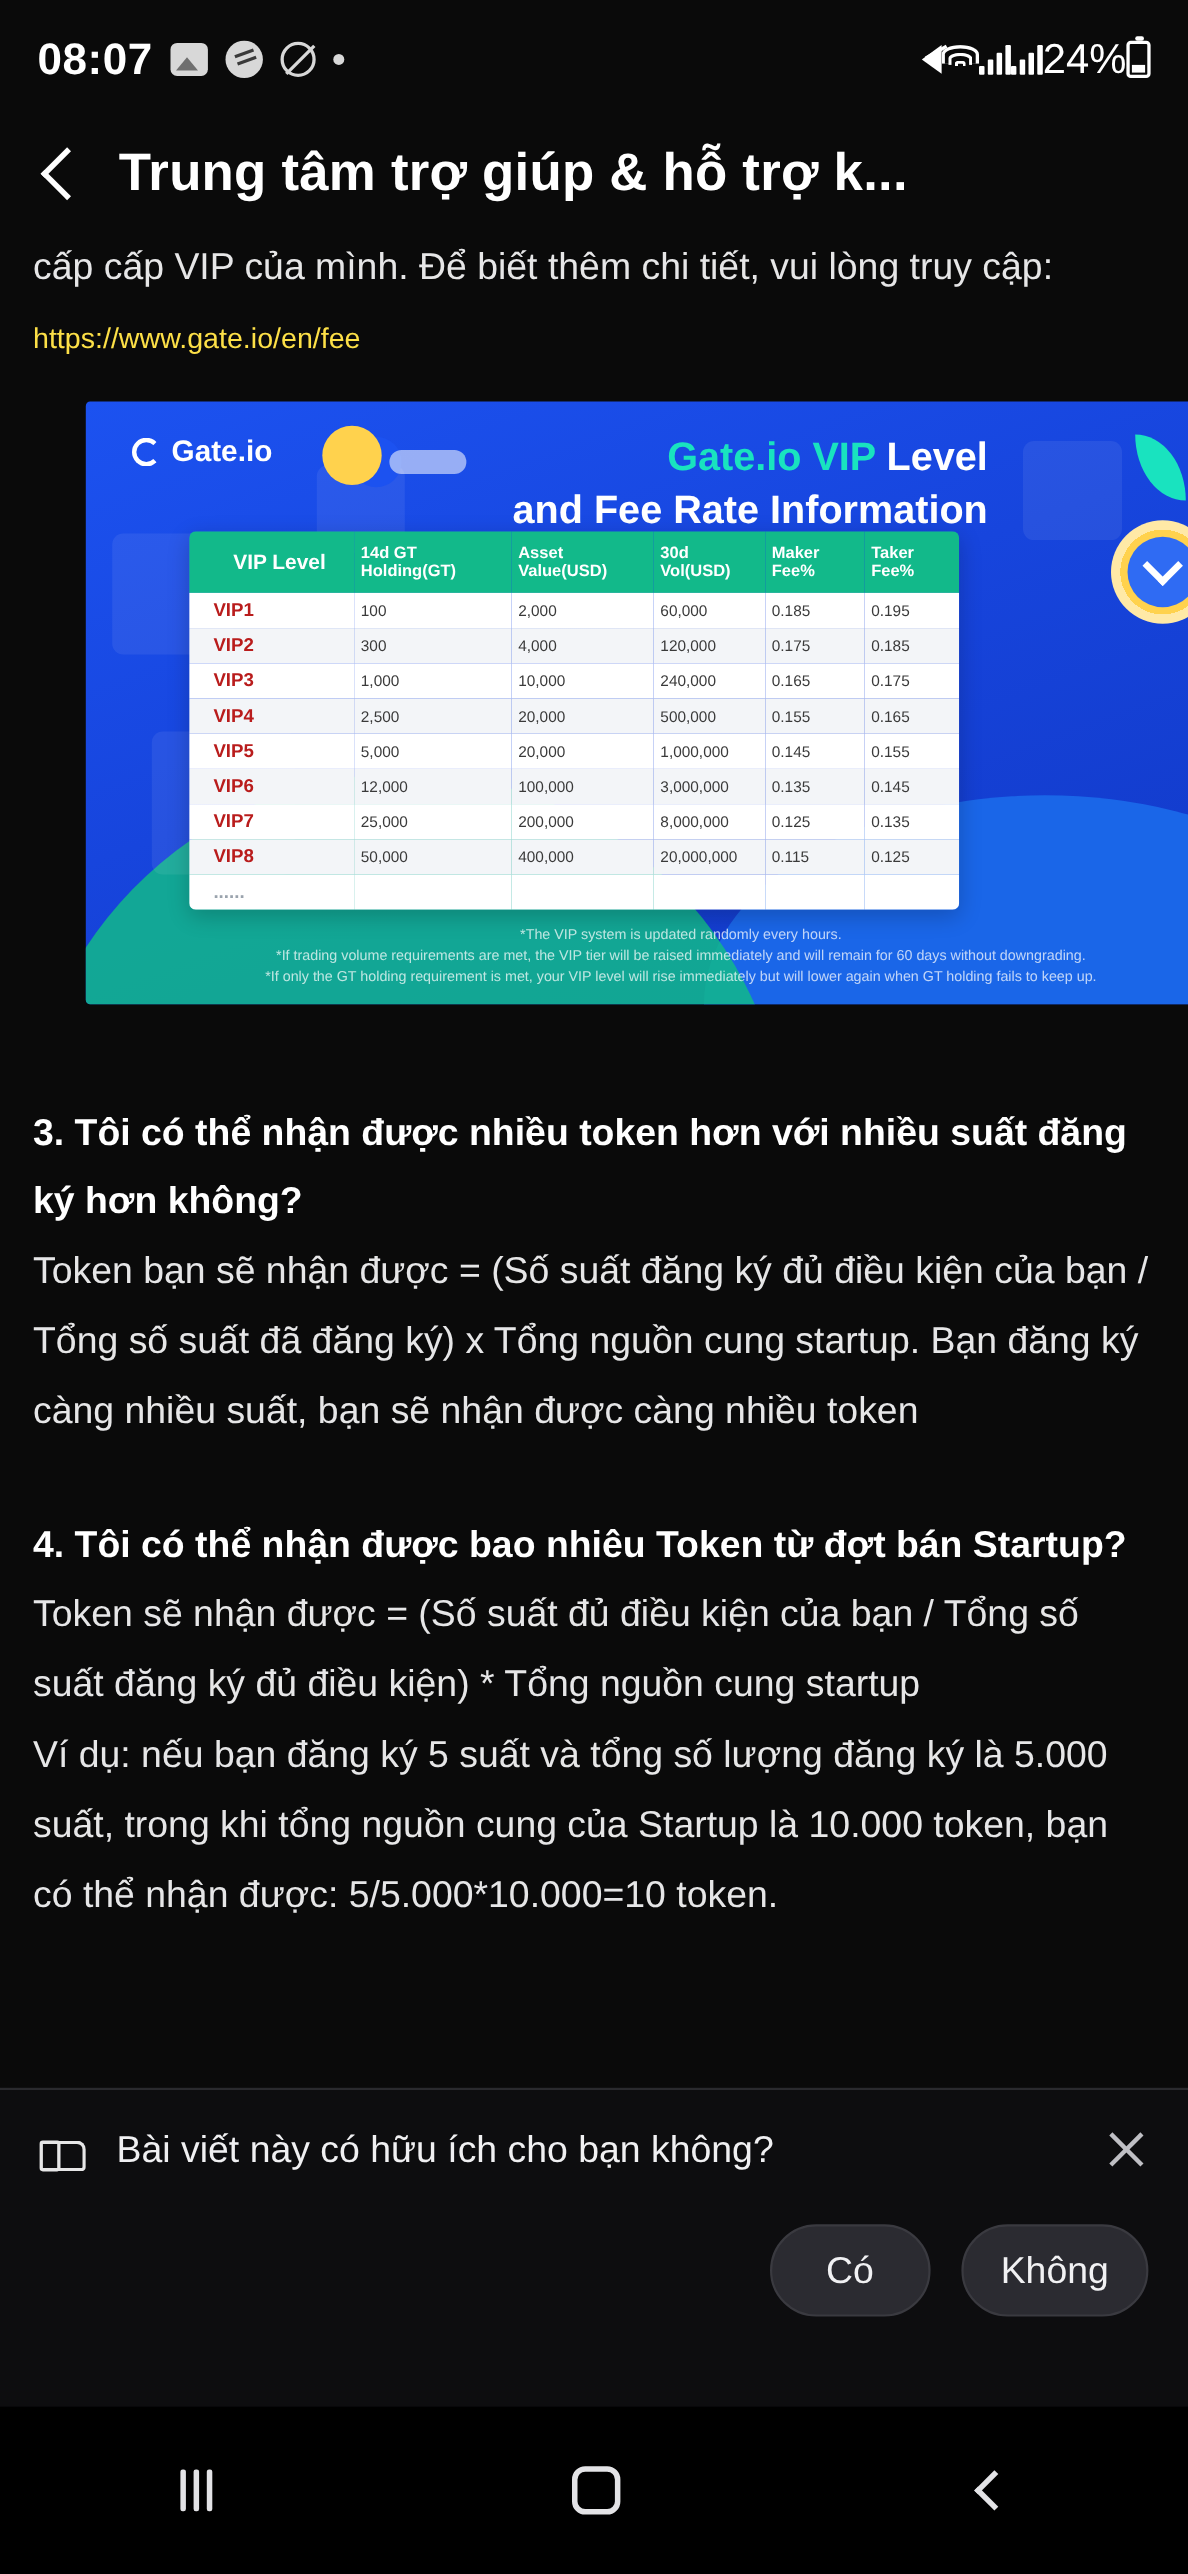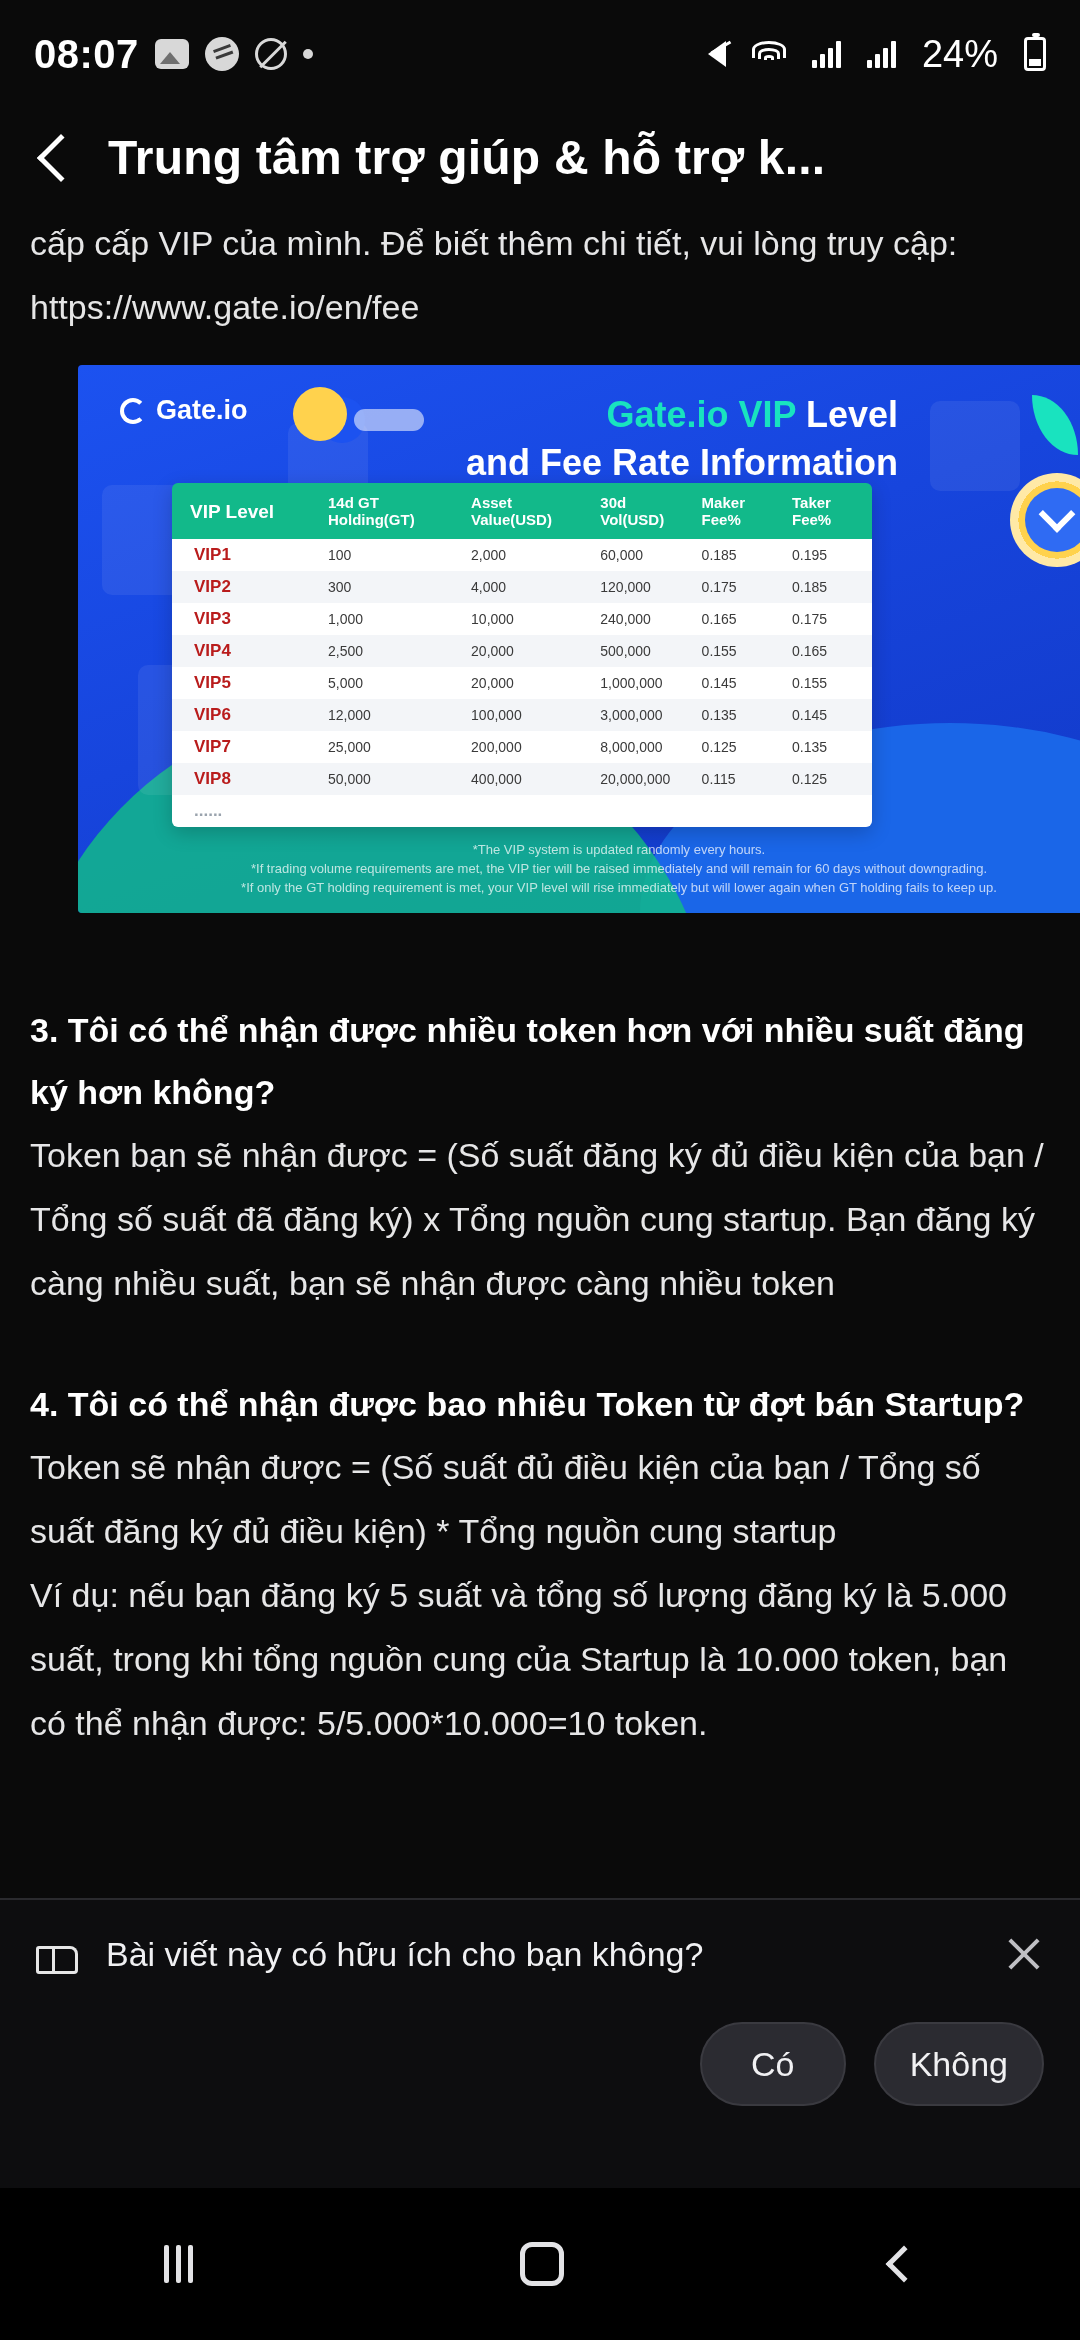--- a/index.html
+++ b/index.html
@@ -11,21 +11,21 @@
   }
   .phone { position: relative; width: 1080px; height: 2340px; background: #0a0a0a; }
 
   
   .statusbar {
     height: 108px; display: flex; align-items: center; justify-content: space-between;
     padding: 0 34px; color: #fff;
   }
   .sb-left { display: flex; align-items: center; gap: 16px; }
   .sb-time { font-size: 40px; font-weight: 700; letter-spacing: .5px; }
-  .sb-right { display: flex; align-items: center; gap: 26px; }
+  .sb-right { display: flex; align-items: center; gap: 0; }
   .sb-batt { font-size: 38px; font-weight: 400; }
   .ic { display: inline-block; }
   .ic-photos {
     width: 34px; height: 30px; border-radius: 6px; background: #d8d8d8; position: relative;
   }
   .ic-photos::after {
     content: ""; position: absolute; left: 5px; bottom: 5px; width: 0; height: 0;
     border-left: 10px solid transparent; border-right: 10px solid transparent; border-bottom: 12px solid #6f6f6f;
   }
   .ic-messenger {
@@ -78,21 +78,21 @@
   .apphdr { display: flex; align-items: center; gap: 30px; padding: 22px 36px 26px; }
   .back-chevron {
     width: 34px; height: 34px; border-left: 5px solid #fff; border-bottom: 5px solid #fff;
     transform: rotate(45deg); margin-left: 8px;
   }
   .apptitle { color: #fff; font-size: 48px; font-weight: 700; letter-spacing: .2px; white-space: nowrap; }
 
   
   .content { padding: 0 30px; color: #e9e9ea; }
   .p { font-size: 34px; line-height: 64px; color: #e6e6e7; }
-  .link { font-size: 34px; line-height: 64px; color: #e5e5e5; word-break: break-all; }
+  .link { font-size: 26px; line-height: 64px; color: #fde047; word-break: break-all; }
   .h-q { font-size: 34px; font-weight: 700; line-height: 62px; color: #ffffff; }
   .gap-md { height: 58px; }
   .gap-lg { height: 86px; }
 
   
   .banner {
     position: relative; margin: 26px 0 0 48px; width: 1062px; height: 548px;
     border-radius: 4px; overflow: hidden;
     background: linear-gradient(160deg,#1c52f0 0%,#1745dd 45%,#1138c6 100%);
   }
@@ -153,21 +153,21 @@
 
   .b-table {
     position: absolute; left: 94px; top: 118px; width: 700px;
     border-radius: 6px; overflow: hidden; box-shadow: 0 6px 20px rgba(0,0,0,.2);
   }
   .b-table table { width: 100%; border-collapse: collapse; }
   .b-table thead th {
     background: #12b98a; color: #fff; font-size: 15px; font-weight: 700; text-align: left;
     padding: 11px 6px; line-height: 17px;
   }
-  .b-table thead th:first-child { padding-left: 18px; font-size: 19px; margin-top: 16px; }
+  .b-table thead th:first-child { padding-left: 40px; font-size: 19px; margin-top: 16px; }
   .b-table tbody td {
     background: #ffffff; color: #3a3a3a; font-size: 14px; padding: 8px 6px; line-height: 16px;
   }
   .b-table tbody tr:nth-child(even) td { background: #f3f5f8; }
   .b-table tbody td:first-child {
     color: #b91c1c; font-weight: 700; font-size: 17px; padding-left: 22px; width: 150px;
   }
   .b-table tbody tr.dots td { color: #9aa3ad; font-weight: 700; }
   .b-note {
     position: absolute; left: 40px; right: 20px; bottom: 16px; text-align: center;

